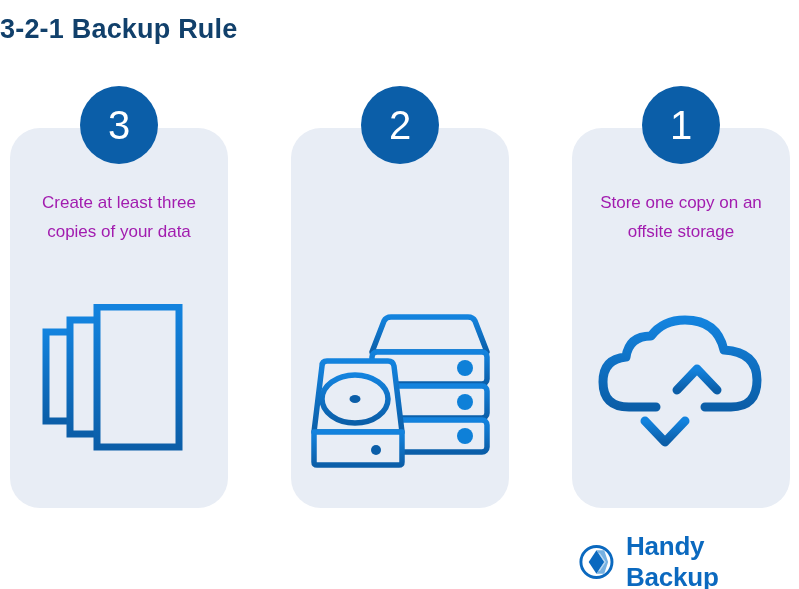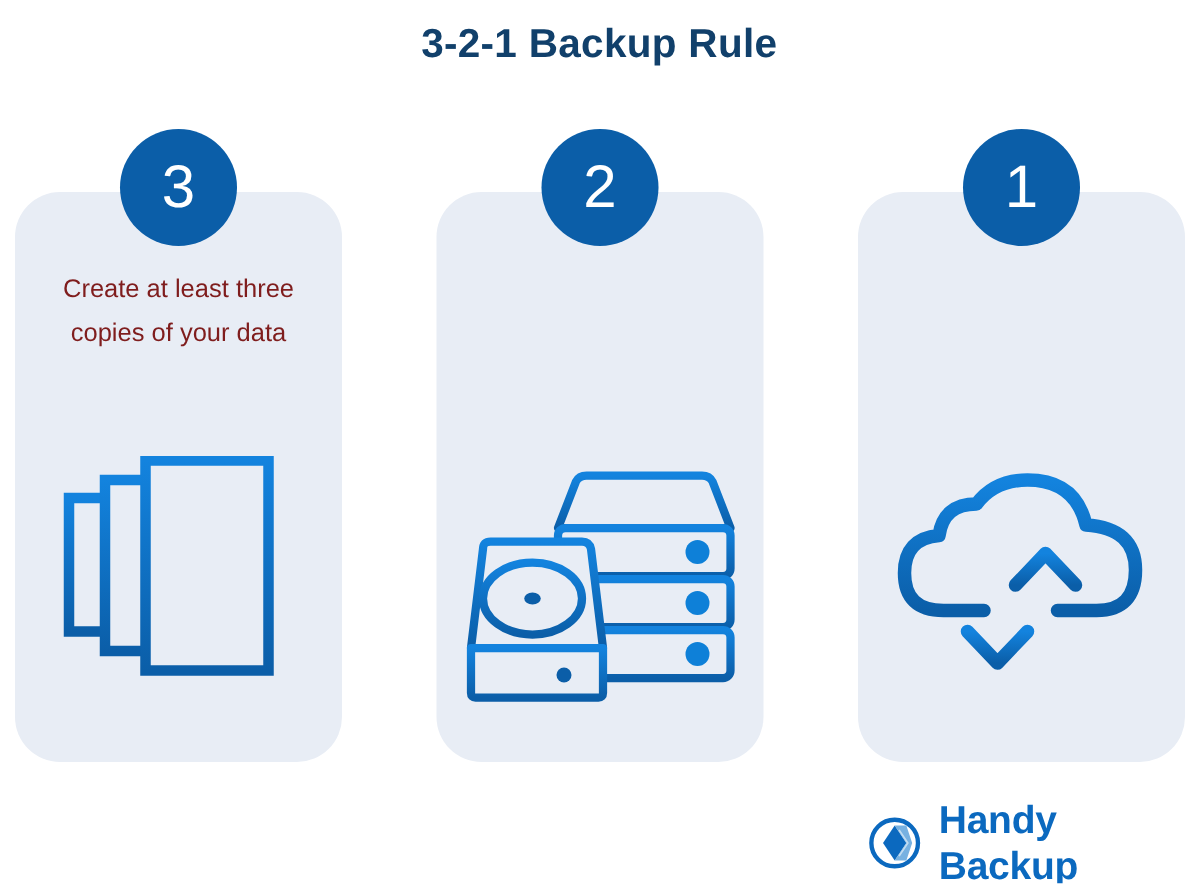--- a/index.html
+++ b/index.html
@@ -19,21 +19,21 @@
     background: #ffffff;
     overflow: hidden;
   }
 
   
   .title {
     position: absolute;
     top: 14px;
     left: 0;
     width: 799px;
-    text-align: center;
+    text-align: left;
     font-size: 27px;
     font-weight: bold;
     color: #11406B;
     letter-spacing: 0.2px;
   }
 
   
   .cards {
     position: absolute;
     top: 128px;
@@ -66,27 +66,27 @@
     justify-content: center;
     color: #ffffff;
     font-size: 40px;
     font-weight: normal;
     line-height: 1;
   }
 
   
   .caption {
     position: absolute;
-    top: 50px;
+    top: 60px;
     left: 10px;
     width: 198px;
     text-align: center;
     font-size: 17px;
     line-height: 29px;
-    color: #7f1d1d;
+    color: #a21caf;
   }
 
   
   .icon-area {
     position: absolute;
     bottom: 24px;
     left: 0;
     width: 218px;
     height: 190px;
     display: flex;
@@ -181,20 +181,21 @@
 
           <circle cx="66" cy="146" r="5" fill="#0B5EA8"></circle>
         </svg>
       </div>
     </div>
 
     <div class="card">
       <div class="badge">
         <span>1</span>
       </div>
+      <div class="caption">Store one copy on an offsite storage</div>
       <div class="icon-area">
         <svg width="176" height="150" viewBox="0 0 176 150" aria-hidden="true">
           <defs>
             <linearGradient id="g3" x1="0" y1="0" x2="0" y2="1">
               <stop offset="0" stop-color="#1383DE"></stop>
               <stop offset="1" stop-color="#0B5EA8"></stop>
             </linearGradient>
           </defs>
 
           <path d="M63 93 H36 Q10 93 10 68 Q10 45 33 43 Q36 22 58 22

